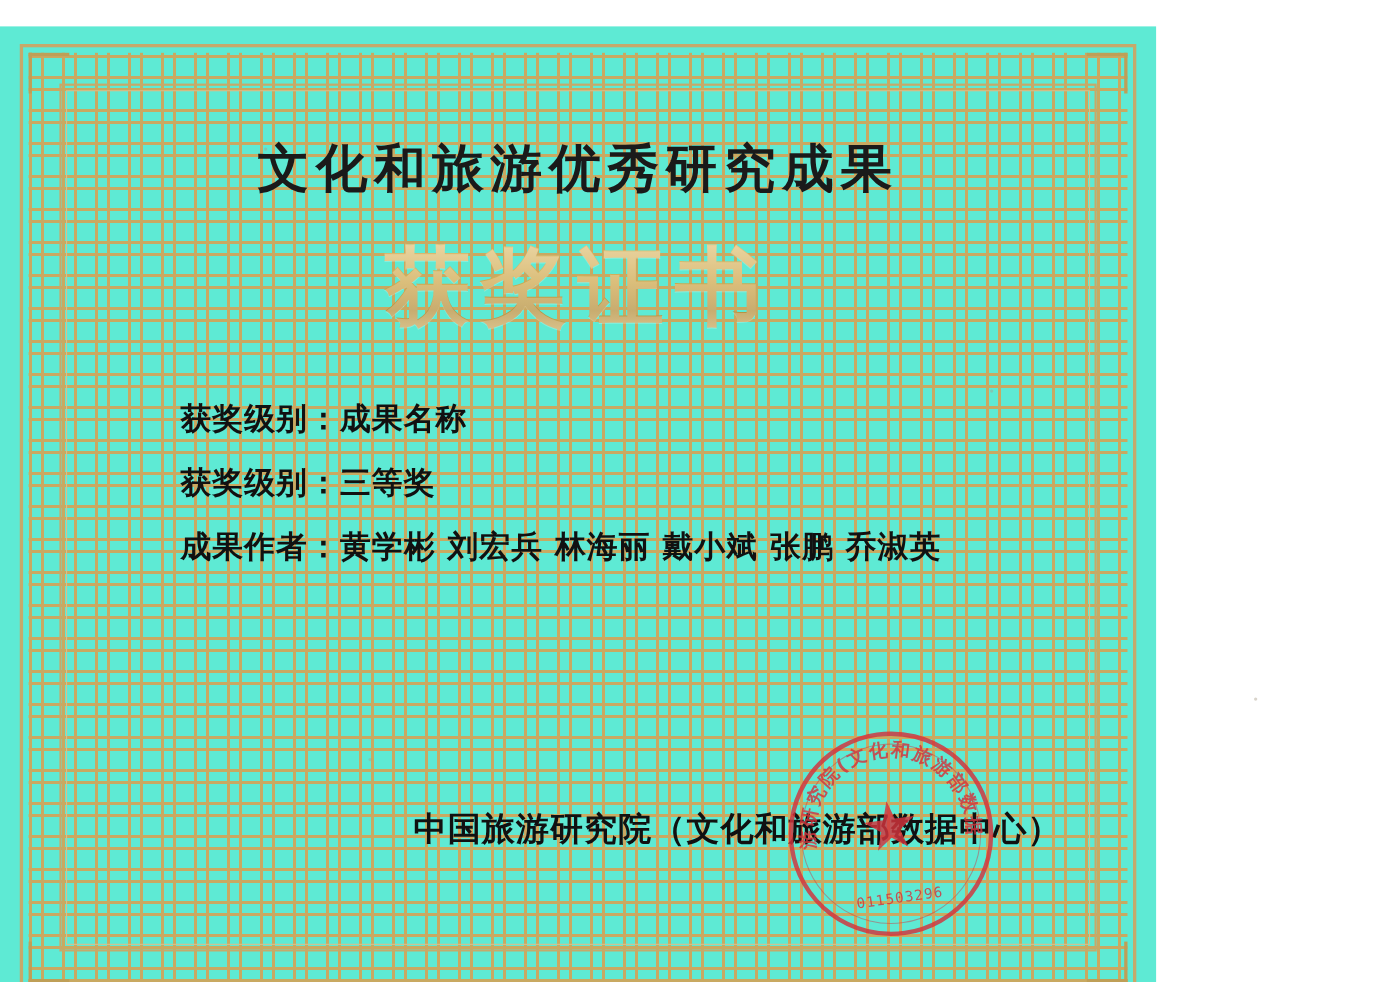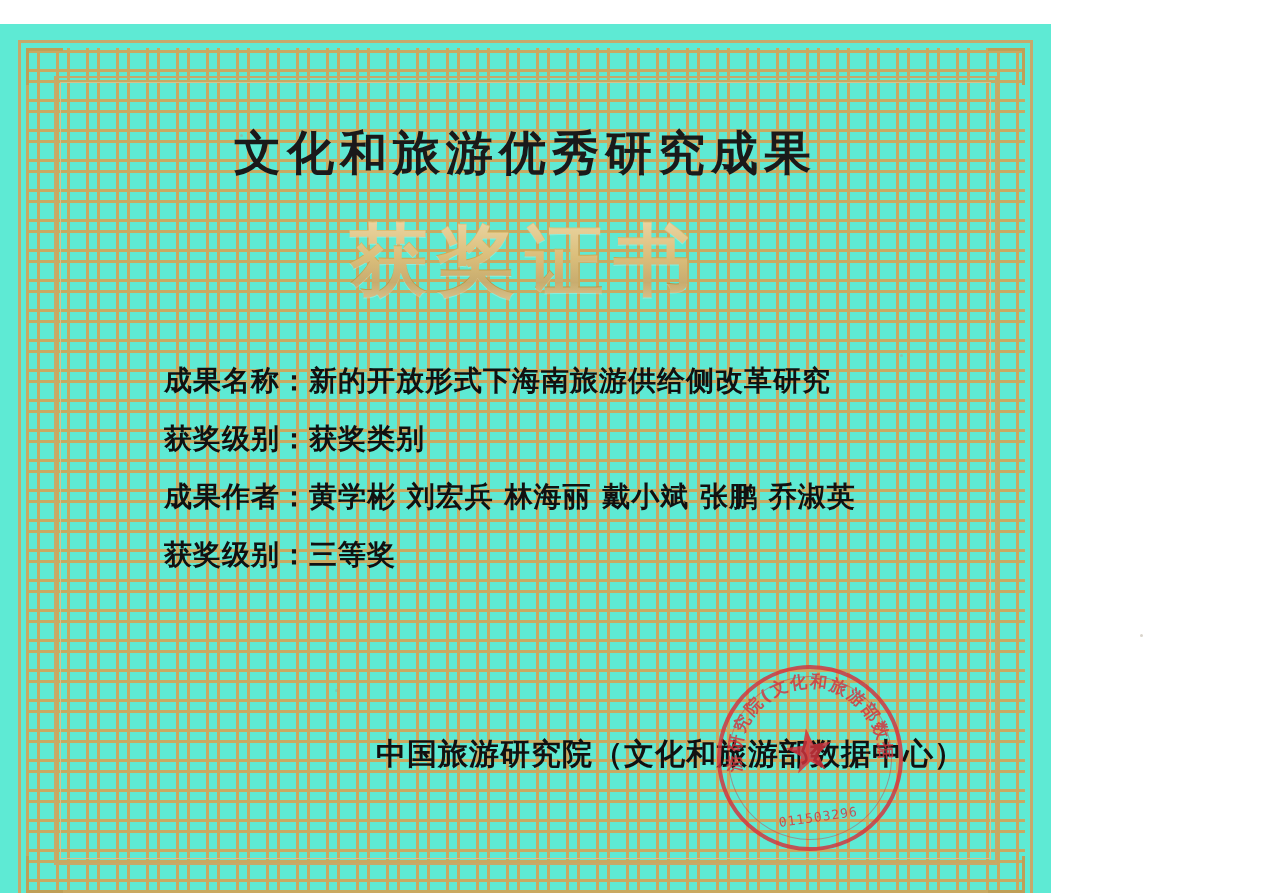--- a/index.html
+++ b/index.html
@@ -249,38 +249,34 @@
   <div class="speckle" style="left:1140px; top:610px;"></div>
 
   <div class="content">
 
     <div class="main-title">文化和旅游优秀研究成果</div>
 
     <div class="sub-title">获奖证书</div>
 
     <div class="fields">
 
-      <div class="field-row">
-        <span class="field-label">成果名称：</span>
-        <span class="field-value">新的开放形式下海南旅游供给侧改革研究</span>
-      </div>
 
       <div class="field-row">
         <span class="field-label">获奖级别：</span>
-        <span class="field-value">获奖类别</span>
+        <span class="field-value">成果名称</span>
+      </div>
+
+      <div class="field-row">
+        <span class="field-label">获奖级别：</span>
+        <span class="field-value">三等奖</span>
       </div>
 
       <div class="field-row">
         <span class="field-label">成果作者：</span>
         <span class="field-value">黄学彬  刘宏兵  林海丽  戴小斌  张鹏  乔淑英</span>
-      </div>
-
-      <div class="field-row">
-        <span class="field-label">获奖级别：</span>
-        <span class="field-value">三等奖</span>
       </div>
 
 
     </div>
 
     <div class="signature">
       <div class="issuer">中国旅游研究院（文化和旅游部数据中心）</div>
     </div>
 
   </div>

